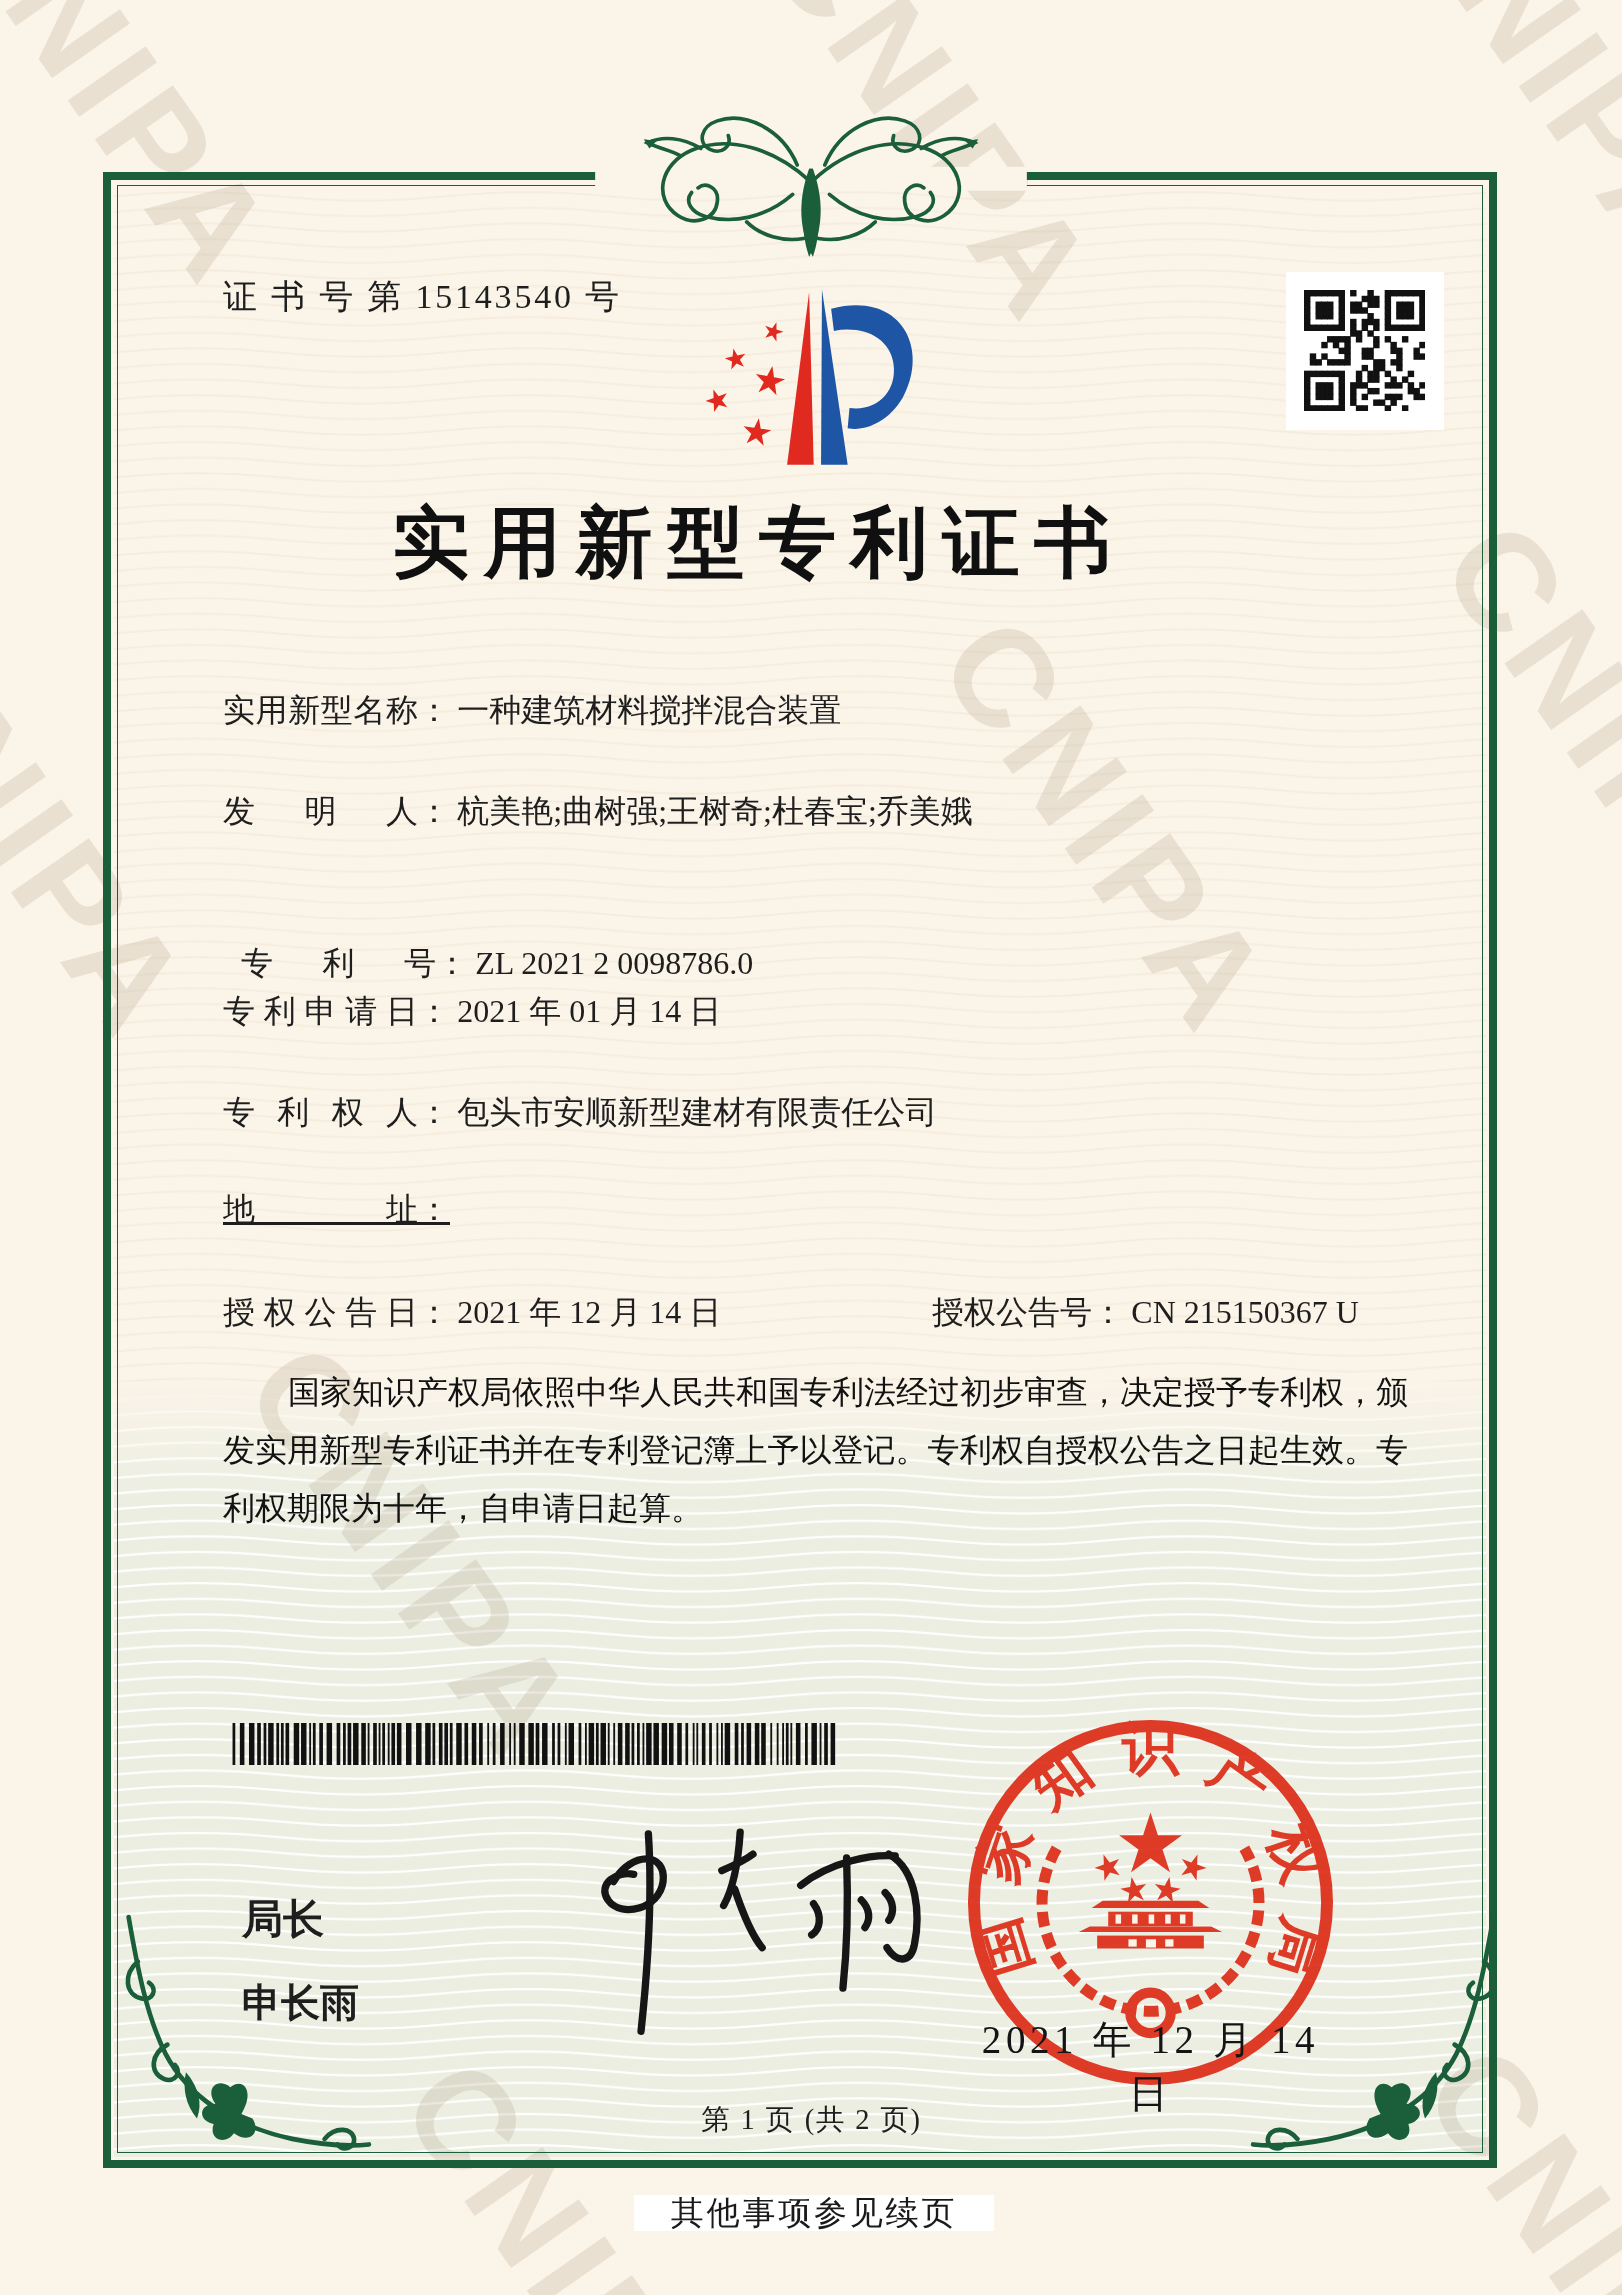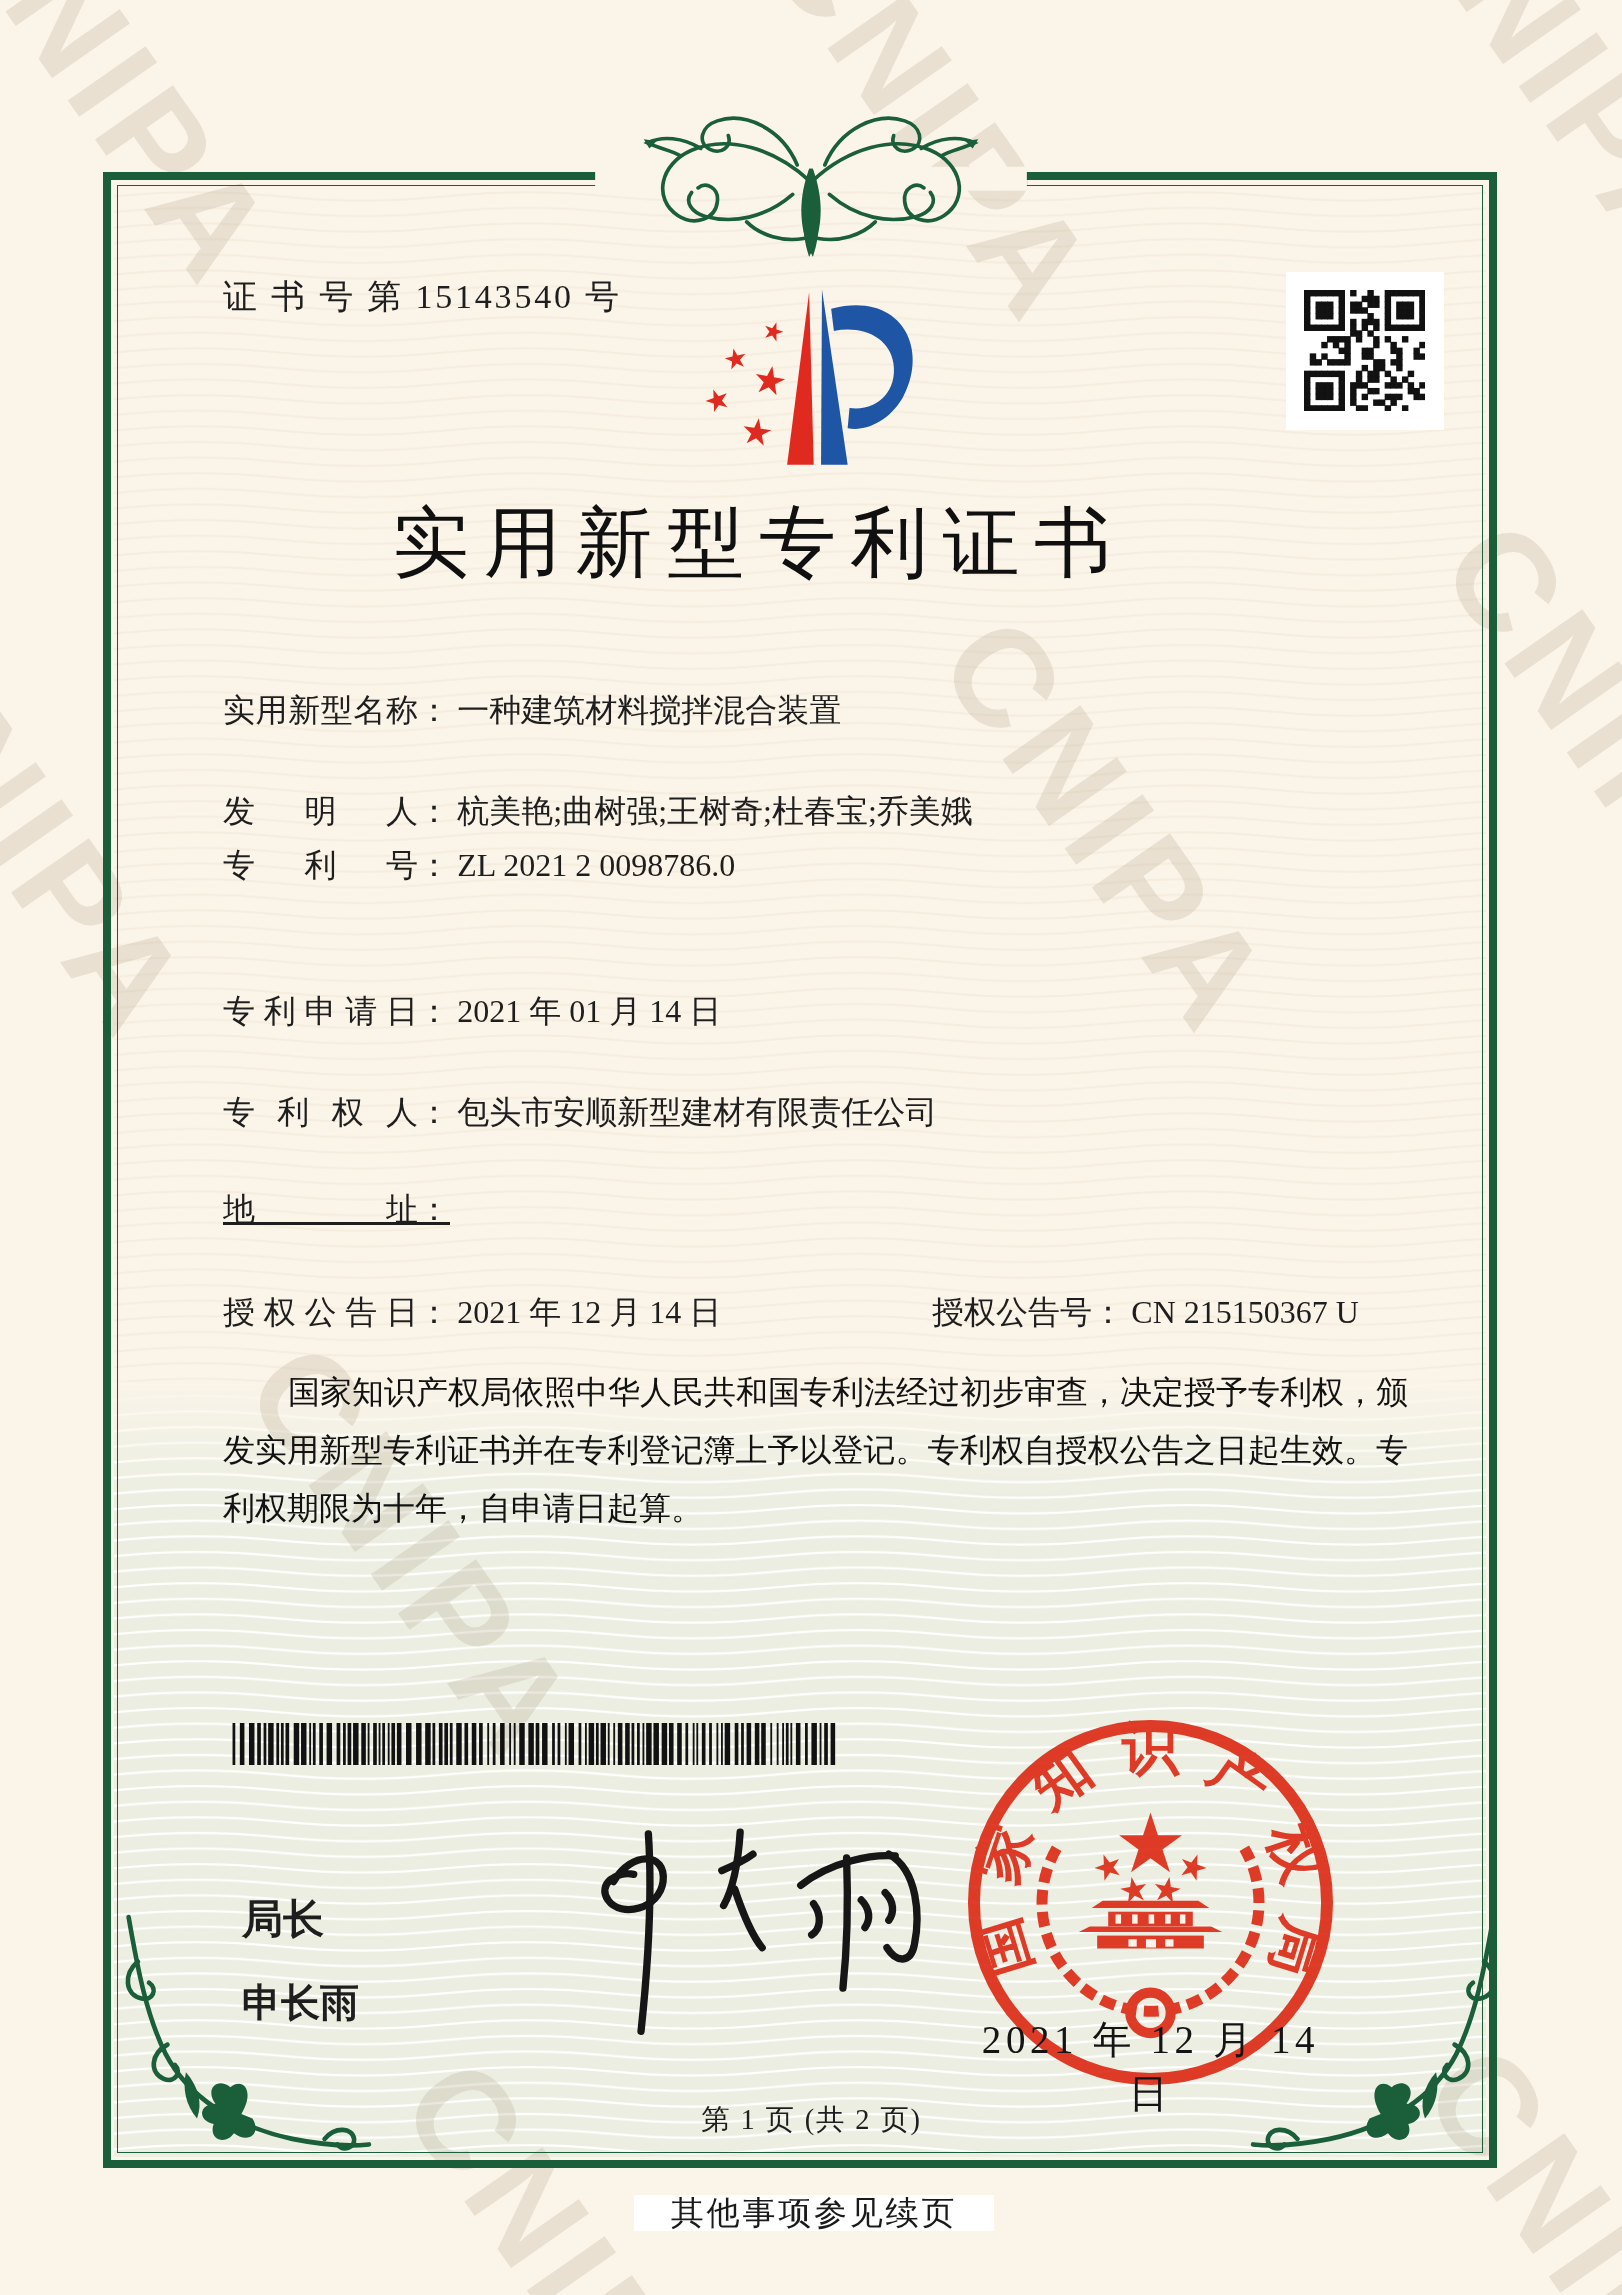--- a/index.html
+++ b/index.html
@@ -54,34 +54,34 @@
     mask-image:linear-gradient(to bottom,transparent 0,#000 119px);
   }
 
   
   #cert-no{left:223px;top:274px;font-size:34px;letter-spacing:2.8px;z-index:5;}
   #logo{left:684px;top:274px;width:253px;height:200px;z-index:5;}
   #qr-box{left:1286px;top:272px;width:158px;height:158px;background:#fff;z-index:5;}
   #qr-svg{position:absolute;left:18.4px;top:18.4px;}
   #title{
     left:0;width:1494px;top:492px;text-align:center;
-    font-size:77px;font-weight:normal;letter-spacing:14.7px;color:#101010;z-index:5;padding-left:24px;
+    font-size:77px;font-weight:bold;letter-spacing:14.7px;color:#101010;z-index:5;padding-left:24px;
   }
 
   
   .row{position:absolute;left:223px;width:1186px;display:flex;font-size:32px;line-height:1.2;z-index:5;}
   .lbl{
     display:inline-block;width:195px;flex:0 0 195px;
     text-align:justify;text-align-last:justify;text-justify:inter-character;
   }
   .colon{flex:0 0 auto;}
   .val{flex:1 1 auto;margin-left:7.3px;}
   #row-name{top:691px;}
   #row-inventors{top:792px;justify-content:space-between;}
-  #row-patentno{top:846px;}
+  #row-patentno{top:944px;margin-left:18px;}
   #row-filing{top:992px;}
   #row-patentee{top:1093px;}
   #row-address{top:1190px;text-decoration:underline;}
   #row-address .val{line-height:1.6;}
   #row-grant{top:1293px;}
   #grant-g1{display:flex;flex:0 0 709px;}
   #grant-g2{display:flex;flex:1 1 auto;}
   #grant-g2 .lbl2{flex:0 0 auto;}
 
   

